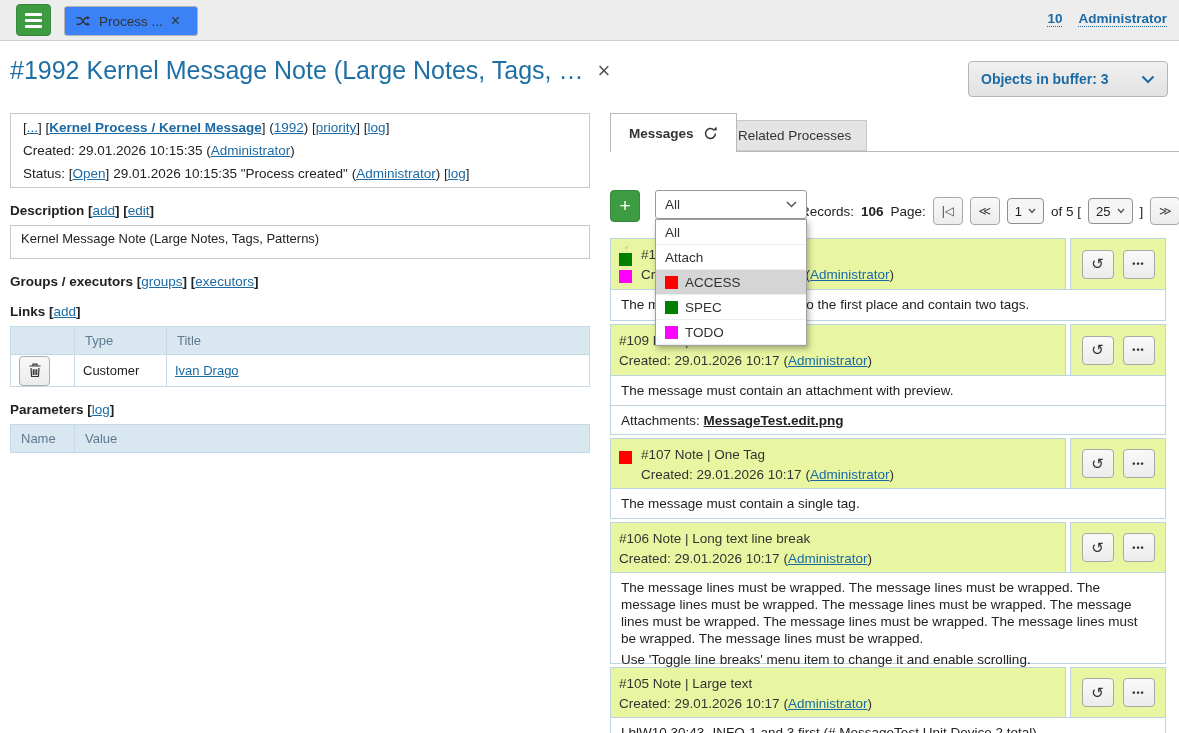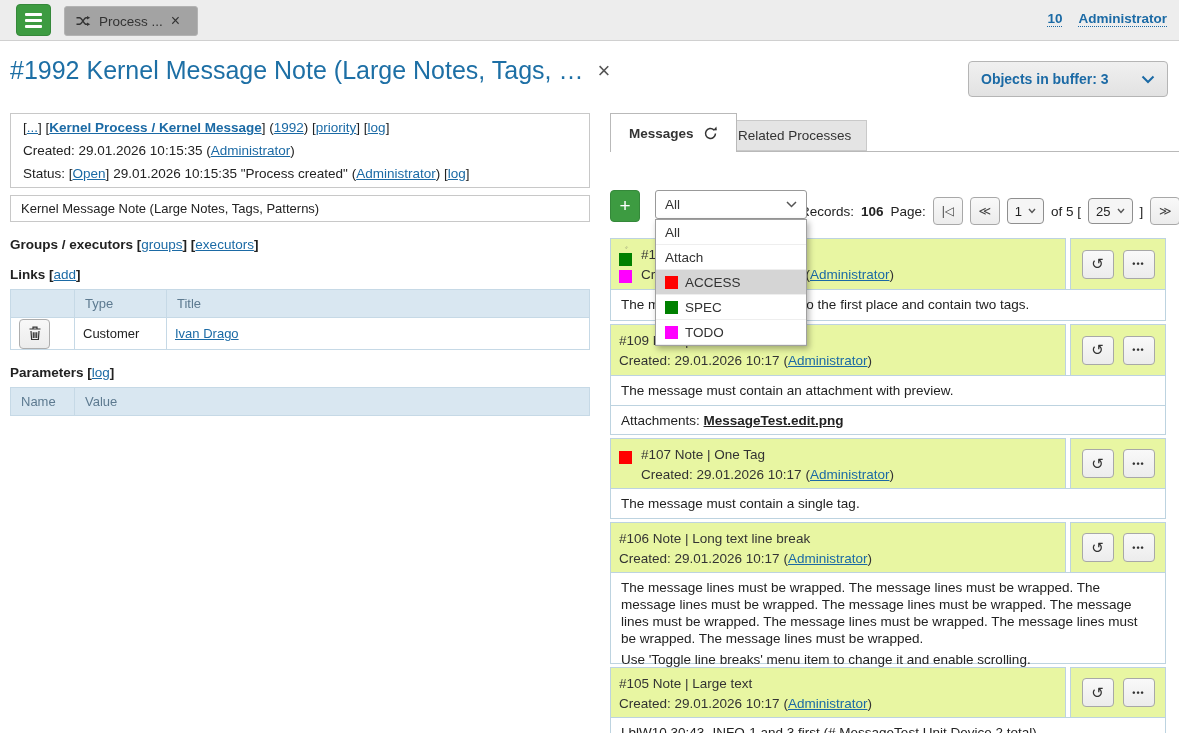--- a/index.html
+++ b/index.html
@@ -11,42 +11,42 @@
   .bold { font-weight:bold; }
 
   
   .topbar { position:absolute; left:0; top:0; width:1179px; height:41px;
     background:#ededed; border-bottom:1px solid #d0d0d0; }
   .hamburger { position:absolute; left:16px; top:4px; width:35px; height:32px;
     background:#3d9b41; border:1px solid #35883a; border-radius:4px; cursor:pointer;
     display:flex; flex-direction:column; justify-content:center; align-items:center; gap:3px; }
   .hamburger i { display:block; width:17px; height:3px; background:#fff; border-radius:1px; }
   .proc-tab { position:absolute; left:64px; top:6px; height:30px; min-width:134px;
-    background:#a3a3a3; border:1px solid #b3b3b3; border-radius:3px;
+    background:#3b82f6; border:1px solid #b3b3b3; border-radius:3px;
     display:flex; align-items:center; gap:8px; padding:0 10px; font-size:13.5px; color:#333; cursor:pointer; }
   .proc-tab .x { font-size:16px; color:#333; cursor:pointer; }
   .user-links { position:absolute; right:12px; top:11px; display:flex; gap:16px;
     font-size:13.5px; font-weight:bold; }
   .user-links span { color:#1b6aa5; border-bottom:1px dotted #1b6aa5; cursor:pointer; }
 
   
   .title-row { position:absolute; left:10px; top:56px; display:flex; align-items:center; gap:14px; }
   .page-title { font-size:25px; color:#1d6fa5; font-weight:normal; }
   .title-close { font-size:22px; color:#555; cursor:pointer; line-height:1; }
   .buffer-btn { position:absolute; right:11px; top:61px; width:200px; height:36px;
     background:linear-gradient(#f0f0f0,#e2e2e2); border:1px solid #b5b5b5; border-radius:4px;
     display:flex; align-items:center; justify-content:space-between; padding:0 12px;
     font-size:14px; font-weight:bold; color:#1b6aa5; cursor:pointer; }
 
   
   .left-col { position:absolute; left:10px; top:113px; width:580px; font-size:13.5px; }
   .info-box { border:1px solid #c8c8c8; padding:2px 12px; line-height:23px; }
   .sec-label { margin-top:15px; font-weight:bold; }
   .sec-label .lnk { font-weight:normal; }
-  .desc-box { margin-top:7px; height:27px; border:1px solid #c8c8c8; line-height:25px;
+  .desc-box { margin-top:7px; height:34px; border:1px solid #c8c8c8; line-height:25px;
     padding:0 10px; font-size:13px; }
   table.grid { margin-top:7px; width:100%; border-collapse:collapse; font-size:13px; }
   table.grid th { background:#d9e7f1; color:#5d7a90; font-weight:normal; text-align:left;
     height:28px; padding:0 10px; border:1px solid #c6d9e6; }
   table.grid td { background:#fff; height:32px; padding:0 8px; border:1px solid #c6d9e6; }
   .c0 { width:64px; } .c1 { width:92px; }
   .trash-btn { width:31px; height:30px; border:1px solid #adadad; border-radius:4px;
     background:linear-gradient(#f8f8f8,#ececec); cursor:pointer;
     display:flex; align-items:center; justify-content:center; }
 
@@ -165,20 +165,25 @@
       </div>
       <div>
         <span>Status:</span>
         <span>[</span><span class="lnk">Open</span><span>]</span>
         <span>29.01.2026 10:15:35 "Process created"</span>
         <span>(</span><span class="lnk">Administrator</span><span>)</span>
         <span>[</span><span class="lnk">log</span><span>]</span>
       </div>
     </div>
 
+    <div class="sec-label">
+      <span>Description</span>
+      <span>[</span><span class="lnk">add</span><span>]</span>
+      <span>[</span><span class="lnk">edit</span><span>]</span>
+    </div>
     <div class="desc-box">Kernel Message Note (Large Notes, Tags, Patterns)</div>
 
     <div class="sec-label">
       <span>Groups / executors</span>
       <span>[</span><span class="lnk">groups</span><span>]</span>
       <span>[</span><span class="lnk">executors</span><span>]</span>
     </div>
 
     <div class="sec-label">
       <span>Links</span>

